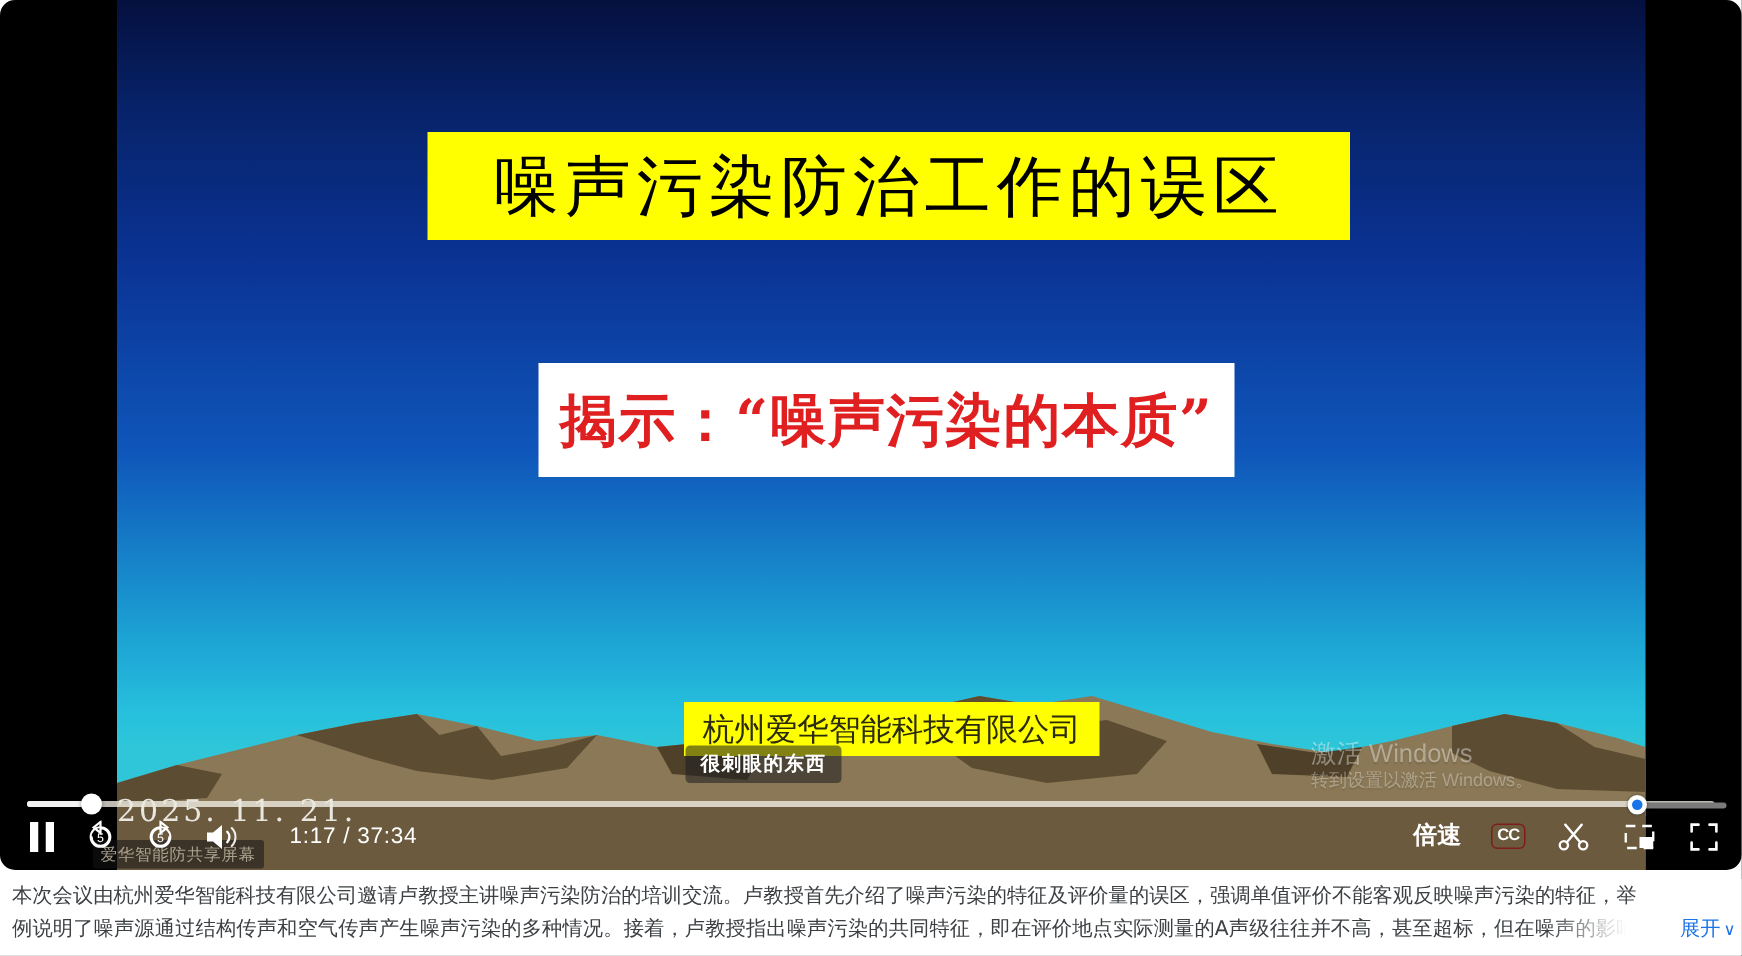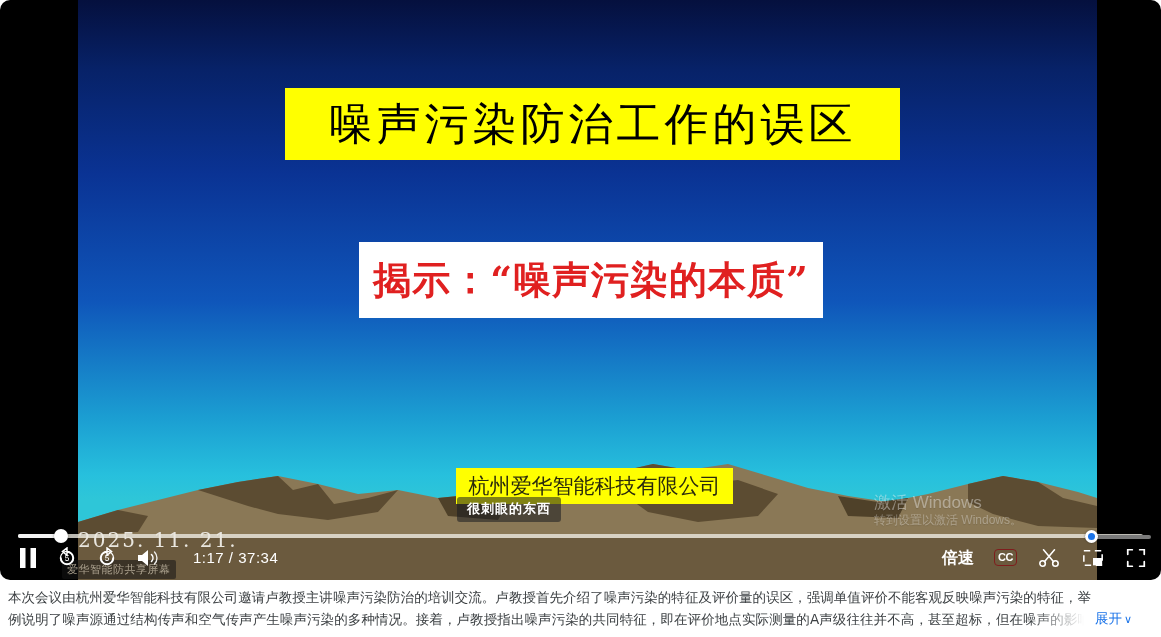--- a/index.html
+++ b/index.html
@@ -290,21 +290,21 @@
   }
   #desc-fade {
     position: absolute;
     right: 56px; top: 22px;
     width: 74px; height: 22px;
     background: linear-gradient(to right, rgba(255,255,255,0), #ffffff 72%);
     pointer-events: none;
   }
   #expand-btn {
     position: absolute;
-    right: 29px; top: 22px;
+    right: 4px; top: 22px;
     font-size: 13.5px;
     line-height: 22px;
     color: #1a73e8;
     cursor: pointer;
     white-space: nowrap;
   }
   #expand-btn .chev { font-size: 11px; margin-left: 2px; }
 </style>
 </head>
 <body>

